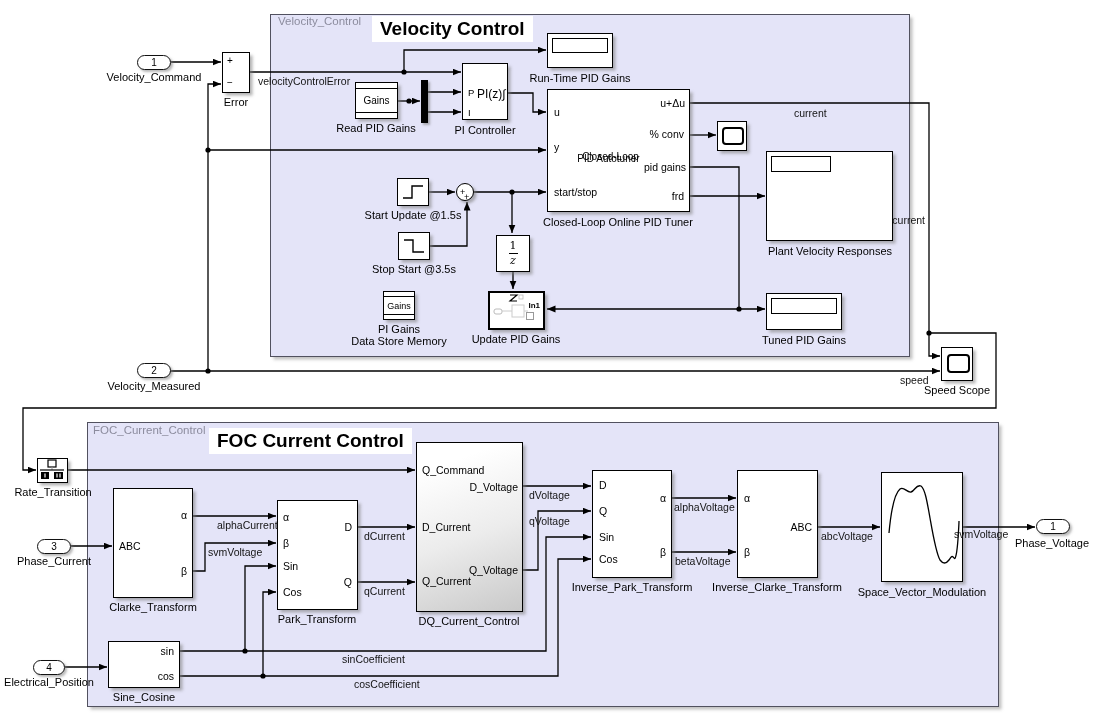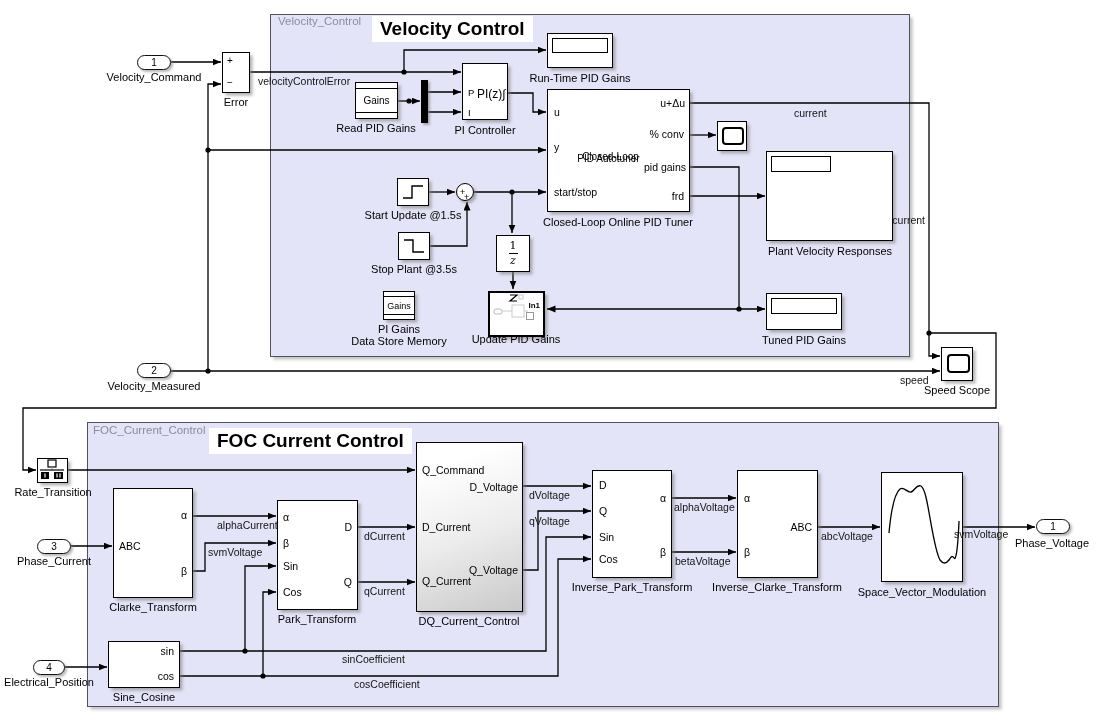--- a/index.html
+++ b/index.html
@@ -169,21 +169,21 @@
   <svg width="30" height="26">
       <polyline points="5,19 14,19 14,7 25,7" fill="none" stroke="#000" stroke-width="1.4"></polyline>
     </svg>
 </div>
 <div class="lbl" style="left:413px;top:209px">Start Update @1.5s</div>
 <div class="blk" style="left:398px;top:232px;width:32px;height:28px">
   <svg width="30" height="26">
       <polyline points="5,7 14,7 14,19 25,19" fill="none" stroke="#000" stroke-width="1.4"></polyline>
     </svg>
 </div>
-<div class="lbl" style="left:414px;top:263px">Stop Plant @3.5s</div>
+<div class="lbl" style="left:414px;top:263px">Stop Start @3.5s</div>
 
 <div class="blk sum" style="left:456px;top:183px;width:18px;height:18px">
   <span style="left:3px;top:3px">+</span>
   <span style="left:7px;top:8px">+</span>
 </div>
 
 <div class="blk" style="left:496px;top:235px;width:34px;height:37px">
   <div class="frac">
     <span>1</span>
     <span class="bar"></span>
@@ -192,21 +192,21 @@
 </div>
 
 <div class="blk" style="left:383px;top:291px;width:32px;height:29px">
   <div class="dsline-t" style="top:4px"></div>
   <div class="dsline-b" style="bottom:4px"></div>
   <div class="gains-txt" style="font-size:9px">Gains</div>
 </div>
 <div class="lbl" style="left:399px;top:323px">PI Gains</div>
 <div class="lbl" style="left:399px;top:335px">Data Store Memory</div>
 
-<div class="blk" style="left:488px;top:291px;width:57px;height:46px;border-width:2.6px">
+<div class="blk" style="left:488px;top:291px;width:57px;height:39px;border-width:2.6px">
   <svg width="52" height="34" style="position:absolute;left:0;top:0">
     <path d="M20,2 L27,2 L20,8 L27,8" fill="none" stroke="#000" stroke-width="1.2"></path>
     <rect x="29" y="2" width="4" height="4" fill="#fff" stroke="#bbb" stroke-width="0.8"></rect>
     <rect x="4" y="16" width="8" height="5" rx="2" fill="#fff" stroke="#bbb" stroke-width="1"></rect>
     <line x1="12" y1="18" x2="22" y2="18" stroke="#ccc" stroke-width="1"></line>
     <rect x="22" y="12" width="12" height="12" fill="none" stroke="#ccc" stroke-width="1"></rect>
     <line x1="34" y1="18" x2="38" y2="18" stroke="#ccc" stroke-width="1"></line>
   </svg>
   <span class="pl" style="right:3px;top:8px;font-size:8px;font-weight:bold">In1</span>
   <div style="position:absolute;right:9px;top:19px;width:6px;height:6px;border:1px solid #999;background:#fff"></div>

